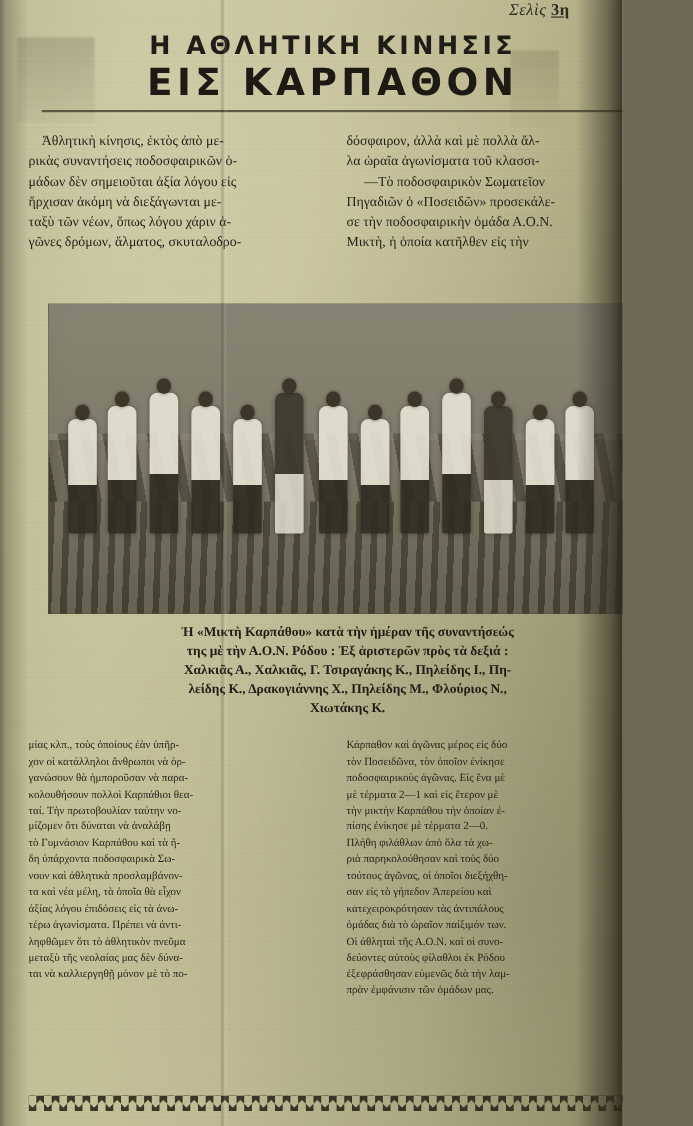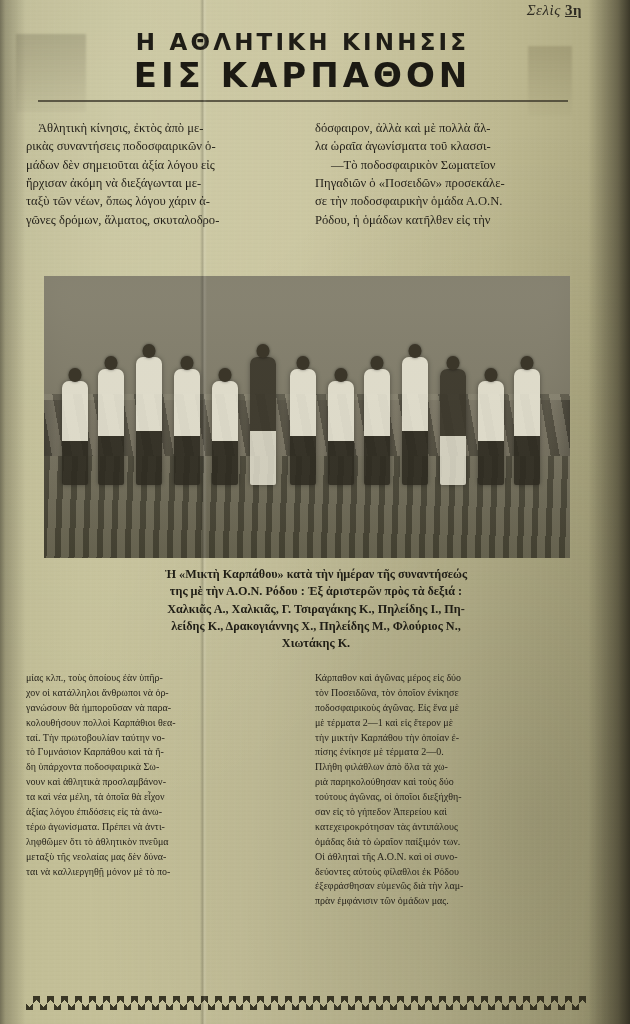--- a/index.html
+++ b/index.html
@@ -10,21 +10,21 @@
   body {
     width: 630px;
     height: 1024px;
     overflow: hidden;
     font-family: "Liberation Serif", serif;
   }
 
   
   .page {
     position: relative;
-    width: 630px;
+    width: 566px;
     height: 1024px;
     background:
       radial-gradient(ellipse at 20% 12%, rgba(255,255,235,0.18), rgba(0,0,0,0) 55%),
       radial-gradient(ellipse at 85% 80%, rgba(0,0,0,0.14), rgba(0,0,0,0) 60%),
       linear-gradient(95deg, #b9b58e 0%, #c3bf97 18%, #c7c29b 45%, #bdb890 72%, #a9a47c 92%, #8f8a66 100%);
     color: #23211a;
     overflow: hidden;
   }
   
   .grain {
@@ -259,21 +259,21 @@
       <p>ἤρχισαν ἀκόμη νὰ διεξάγωνται με-</p>
       <p>ταξὺ τῶν νέων, ὅπως λόγου χάριν ἀ-</p>
       <p>γῶνες δρόμων, ἅλματος, σκυταλοδρο-</p>
     </div>
     <div class="col">
       <p>δόσφαιρον, ἀλλὰ καὶ μὲ πολλὰ ἄλ-</p>
       <p>λα ὡραῖα ἀγωνίσματα τοῦ κλασσι-</p>
       <p class="dash">—Τὸ ποδοσφαιρικὸν Σωματεῖον</p>
       <p>Πηγαδιῶν ὁ «Ποσειδῶν» προσεκάλε-</p>
       <p>σε τὴν ποδοσφαιρικὴν ὁμάδα Α.Ο.Ν.</p>
-      <p>Ρόδου, ἡ ὁμάδων κατῆλθεν εἰς τὴν</p>
+      <p>Μικτὴ, ἡ ὁποία κατῆλθεν εἰς τὴν</p>
     </div>
   </div>
 
   <div class="photo">
     <div class="sky"></div>
     <div class="rocks"></div>
     <div class="ground"></div>
     <div class="figures">
       <div class="fig short" style="left:18px;"></div>
       <div class="fig mid" style="left:54px;"></div>
@@ -299,20 +299,21 @@
     <div class="b">Χιωτάκης Κ.</div>
   </div>
 
   <div class="cols bottom-cols">
     <div class="col">
       <p>μίας κλπ., τοὺς ὁποίους ἐὰν ὑπῆρ-</p>
       <p>χον οἱ κατάλληλοι ἄνθρωποι νὰ ὀρ-</p>
       <p>γανώσουν θὰ ἠμποροῦσαν νὰ παρα-</p>
       <p>κολουθήσουν πολλοὶ Καρπάθιοι θεα-</p>
       <p>ταί. Τὴν πρωτοβουλίαν ταύτην νο-</p>
+      <p>μίζομεν ὅτι δύναται νὰ ἀναλάβῃ</p>
       <p>τὸ Γυμνάσιον Καρπάθου καὶ τὰ ἤ-</p>
       <p>δη ὑπάρχοντα ποδοσφαιρικὰ Σω-</p>
       <p>νουν καὶ ἀθλητικὰ προσλαμβάνον-</p>
       <p>τα καὶ νέα μέλη, τὰ ὁποῖα θὰ εἶχον</p>
       <p>ἀξίας λόγου ἐπιδόσεις εἰς τὰ ἀνω-</p>
       <p>τέρω ἀγωνίσματα. Πρέπει νὰ ἀντι-</p>
       <p>ληφθῶμεν ὅτι τὸ ἀθλητικὸν πνεῦμα</p>
       <p>μεταξὺ τῆς νεολαίας μας δὲν δύνα-</p>
       <p>ται νὰ καλλιεργηθῇ μόνον μὲ τὸ πο-</p>
     </div>

